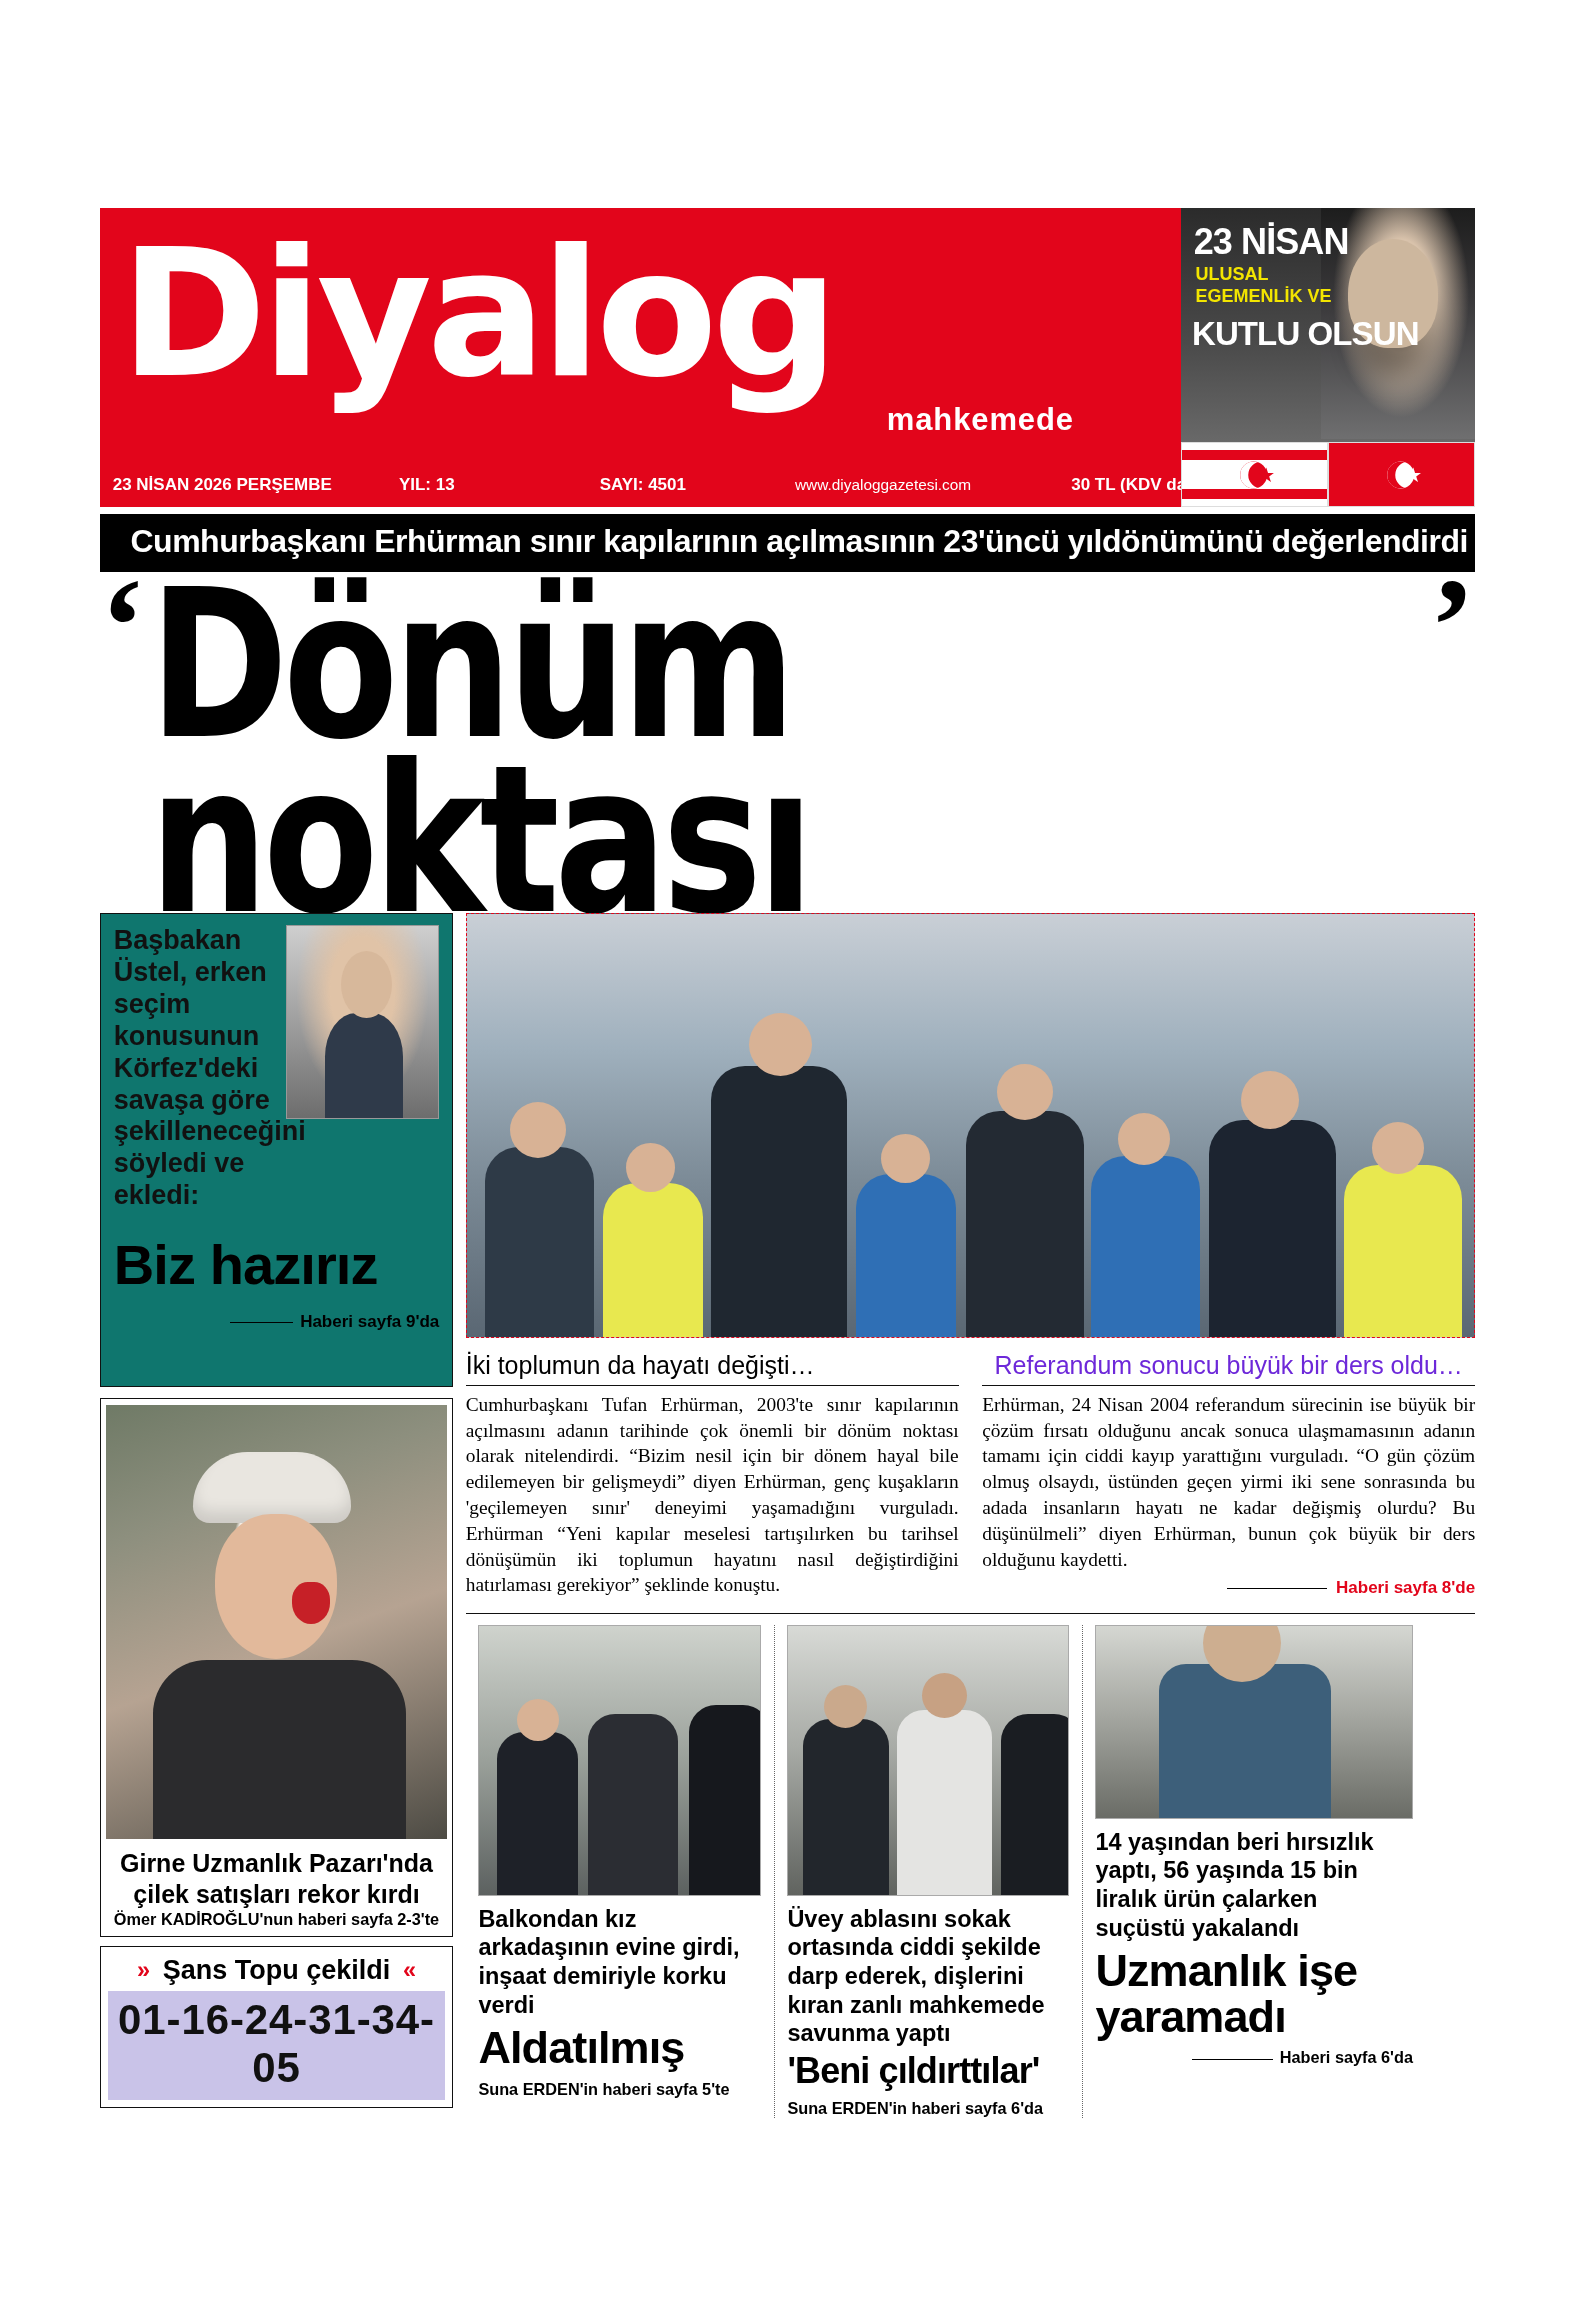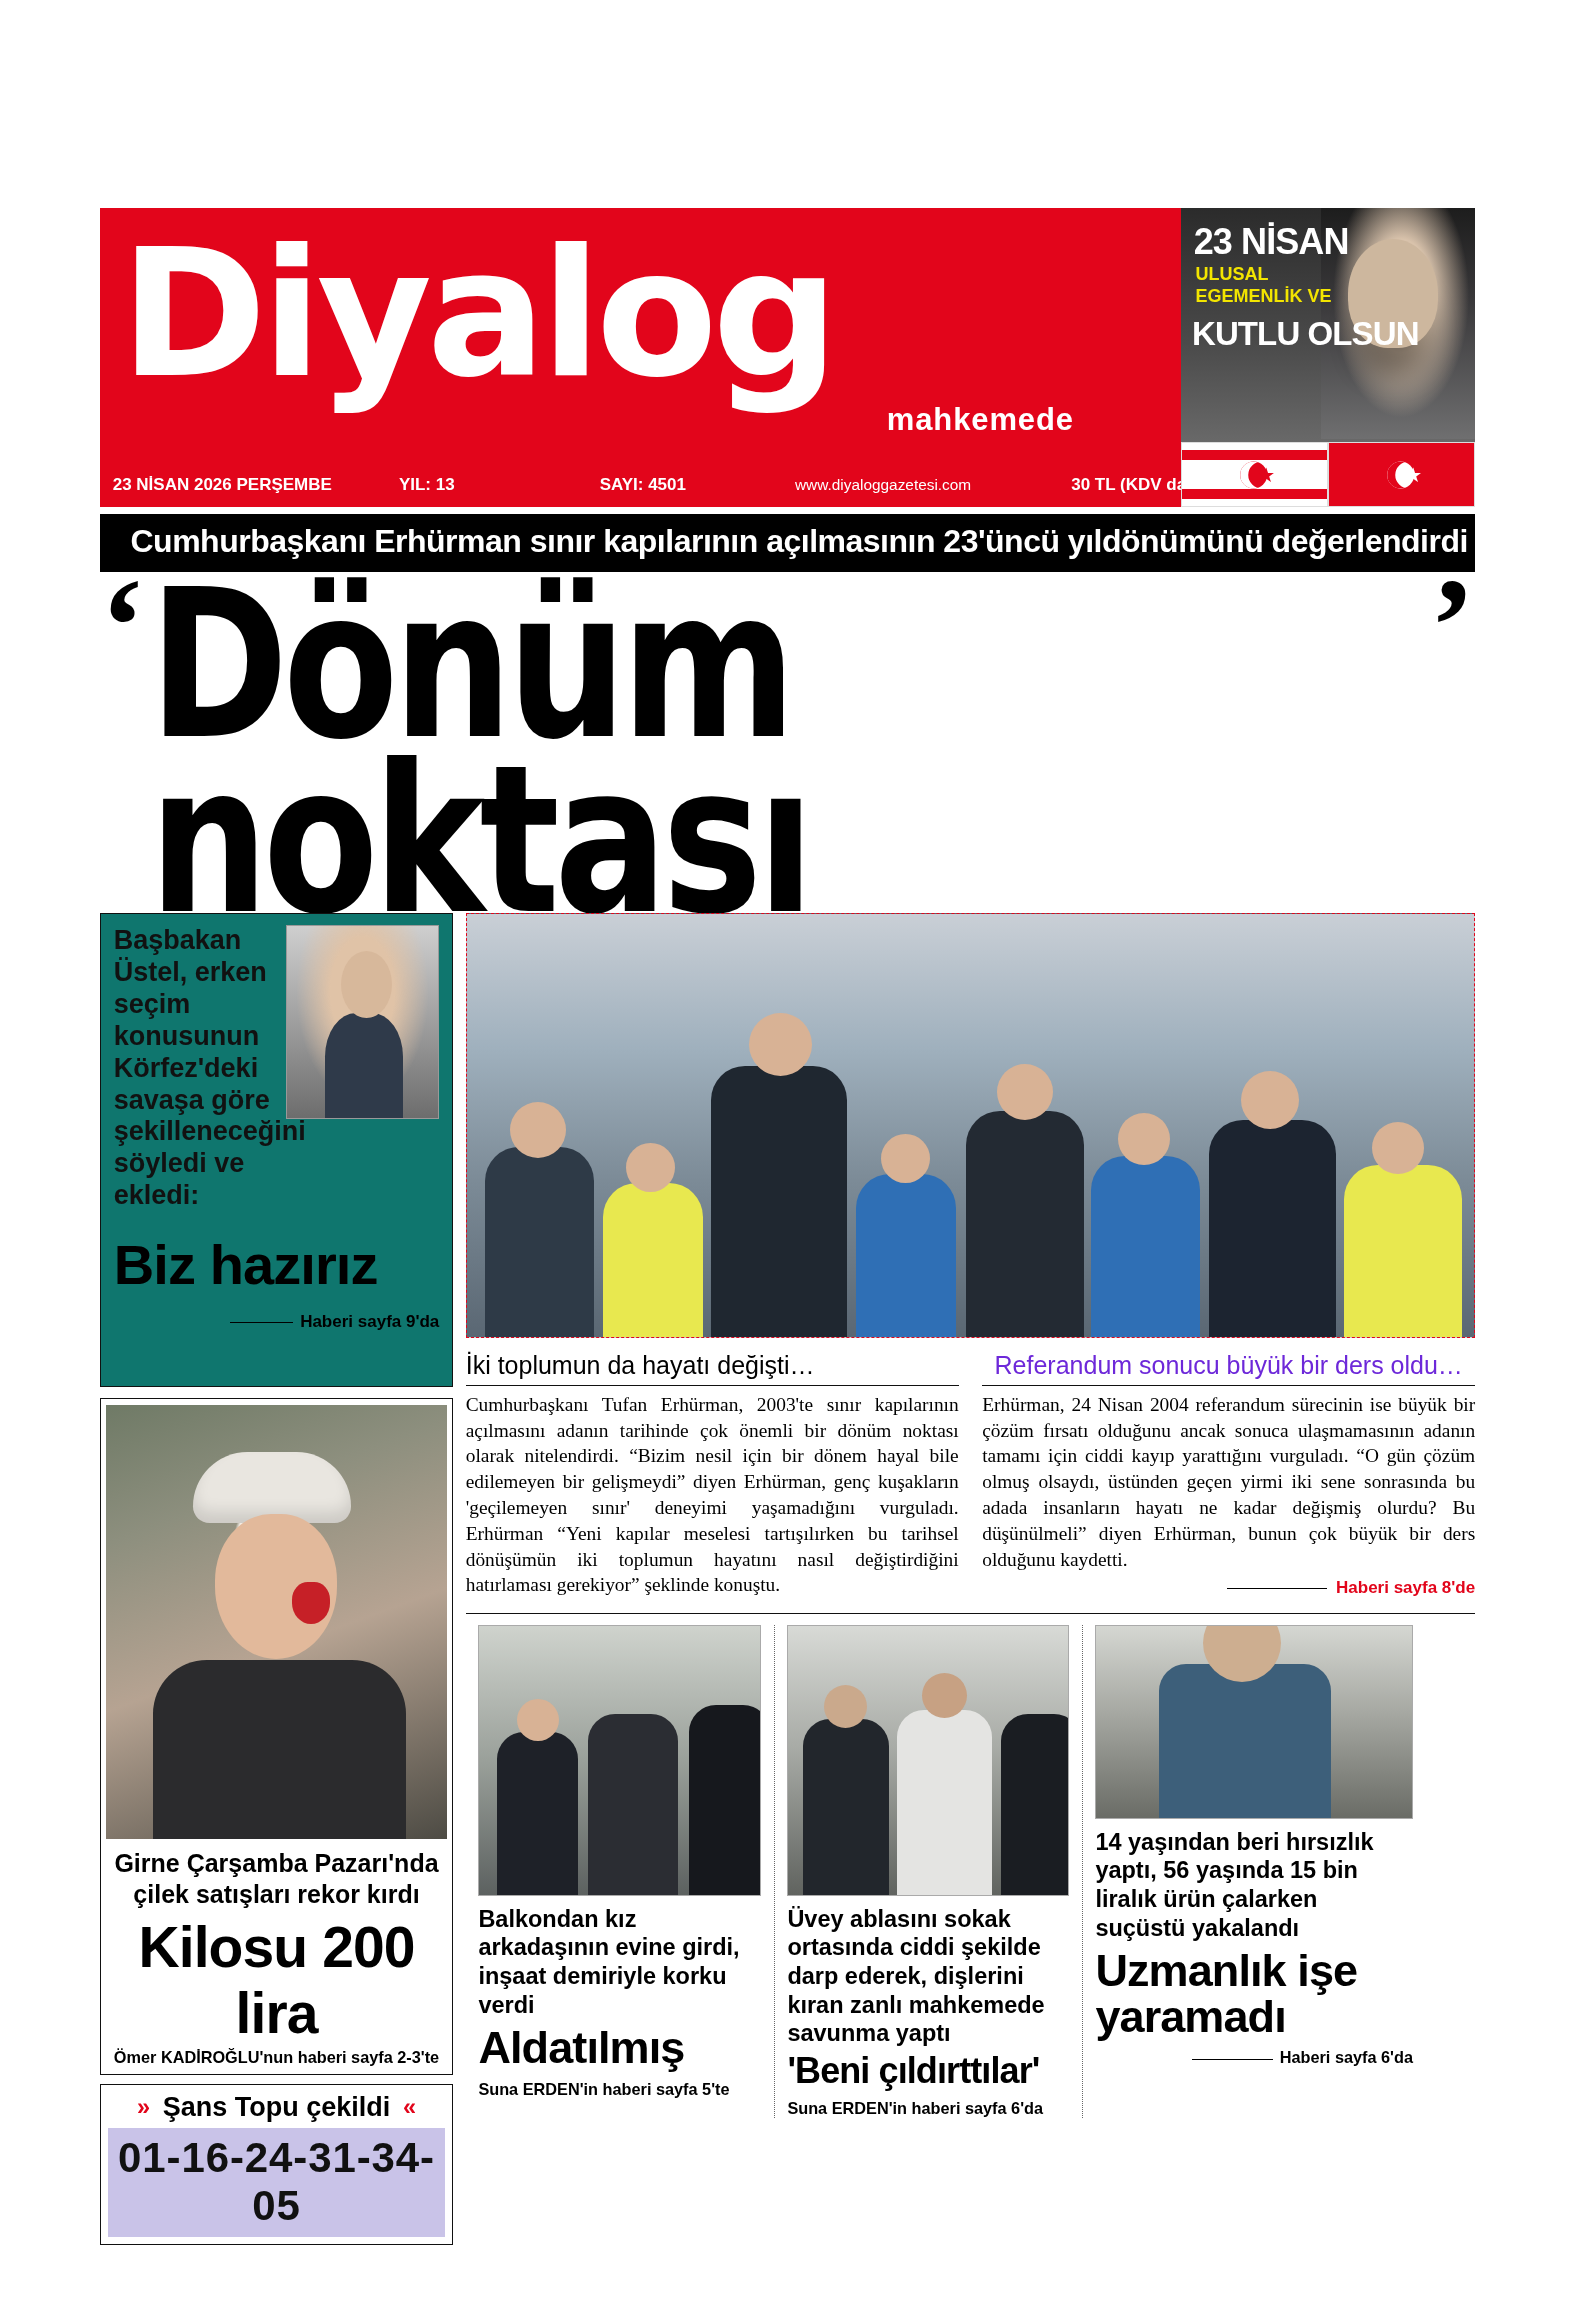--- a/index.html
+++ b/index.html
@@ -522,22 +522,21 @@
           </div>
         </div>
 
         <div class="cilek-box">
           <div class="cilek-photo">
             <div class="cap"></div>
             <div class="face"></div>
             <div class="berry"></div>
             <div class="torso"></div>
           </div>
-          <div class="cilek-cap">Girne Çarşamba Pazarı'nda çilek satışları rekor kırdı</div>
-          <div class="kilosu">Kilosu 200 lira</div>
+          <div class="cilek-cap">Girne Uzmanlık Pazarı'nda çilek satışları rekor kırdı</div>
           <div class="cilek-credit">Ömer KADİROĞLU'nun haberi sayfa 2-3'te</div>
         </div>
 
         <div class="sans-box">
           <div class="sans-head">
             <span class="arrow">»</span>
             <span>Şans Topu çekildi</span>
             <span class="arrow">«</span>
           </div>
           <div class="sans-nums">01-16-24-31-34-05</div>

